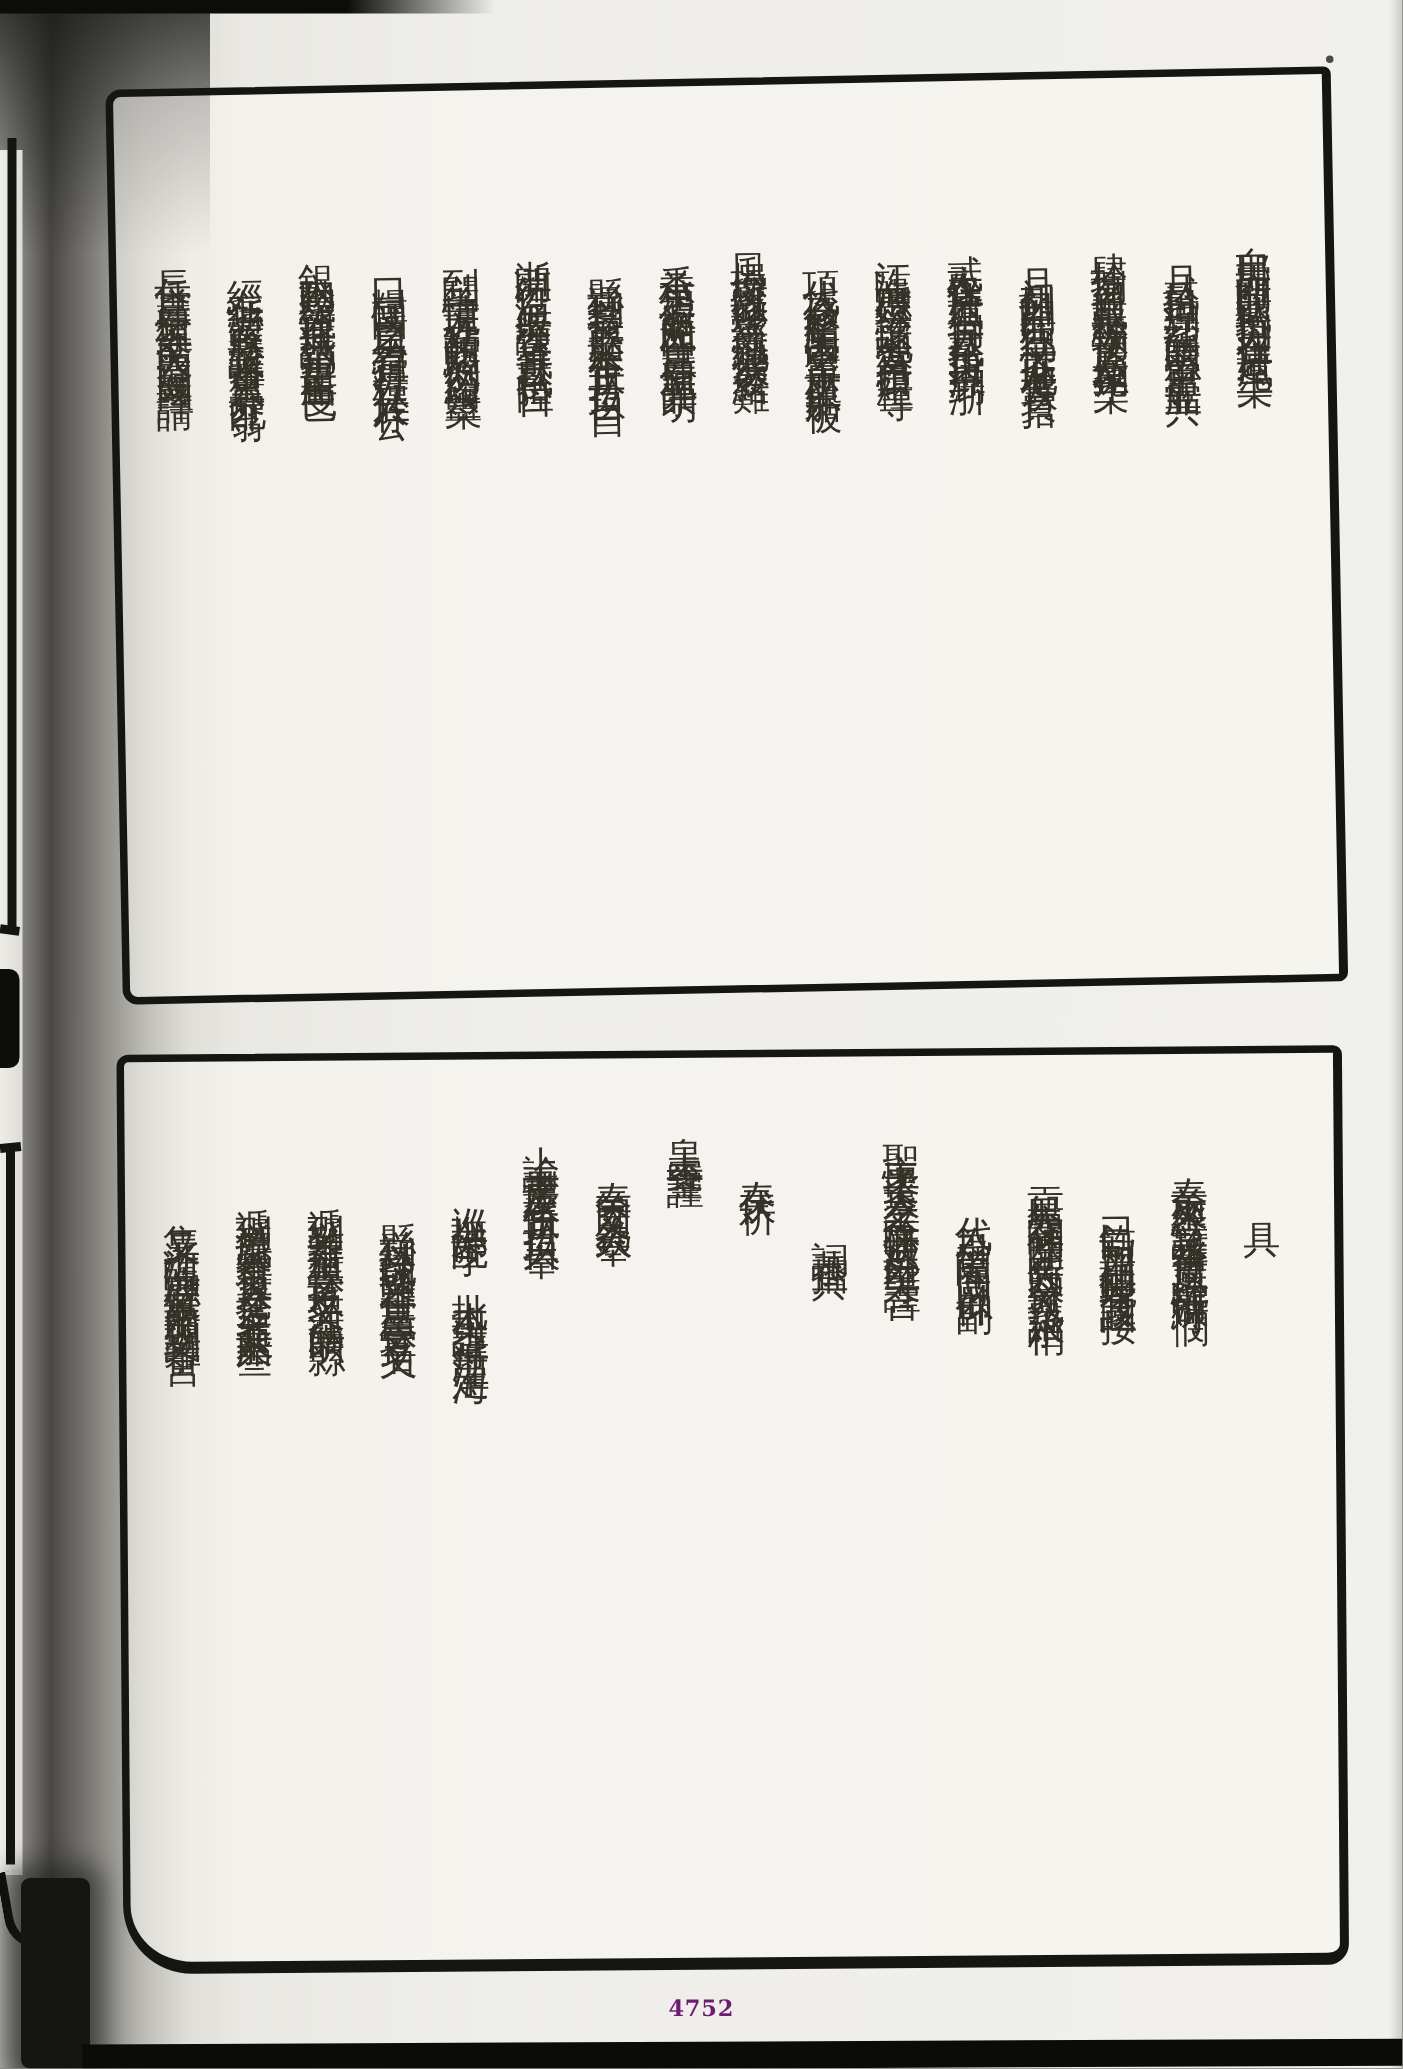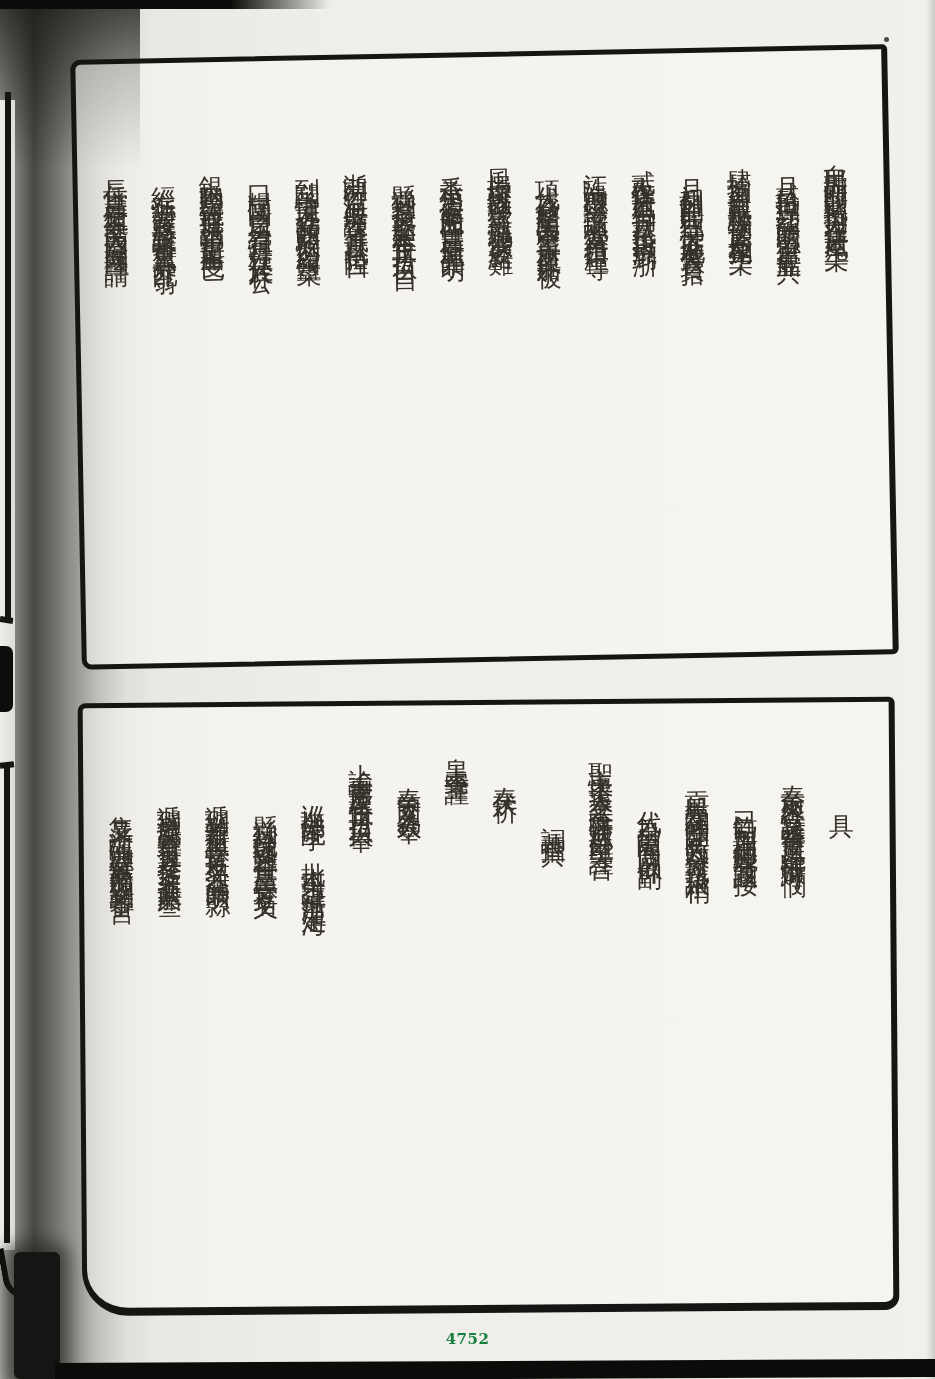--- a/index.html
+++ b/index.html
@@ -36,21 +36,21 @@
     border-radius:10px 5px 6px 10px;border-width:5px 6px 5px 5px;}
   .panel-bottom{left:80px;top:700px;width:806px;height:600px;transform:rotate(-0.45deg);
     border-radius:8px 6px 14px 46px;border-width:5px 6px 8px 5px;}
 
   .cols{position:absolute;inset:0;writing-mode:vertical-rl;text-orientation:upright;
     padding:0 36px 0 12px;}
   .col{font-size:25px;line-height:1;letter-spacing:5.5px;margin-left:23px;
     color:#343129;white-space:pre;font-family:"DejaVu Sans",sans-serif;}
 
   .page-number{position:absolute;left:0;top:1330px;width:935px;text-align:center;
-    font-family:"DejaVu Serif",serif;font-size:15px;font-weight:700;color:#15803d;letter-spacing:0.5px;}
+    font-family:"DejaVu Serif",serif;font-size:15px;font-weight:700;color:#701a75;letter-spacing:0.5px;}
 </style>
 </head>
 <body>
 
 <div class="page">
   <div class="sheet-highlight"></div>
   <div class="gutter-shadow"></div>
   <div class="gutter-top-dark"></div>
   <div class="edge-sliver"></div>
   <div class="n-line-1"></div>

